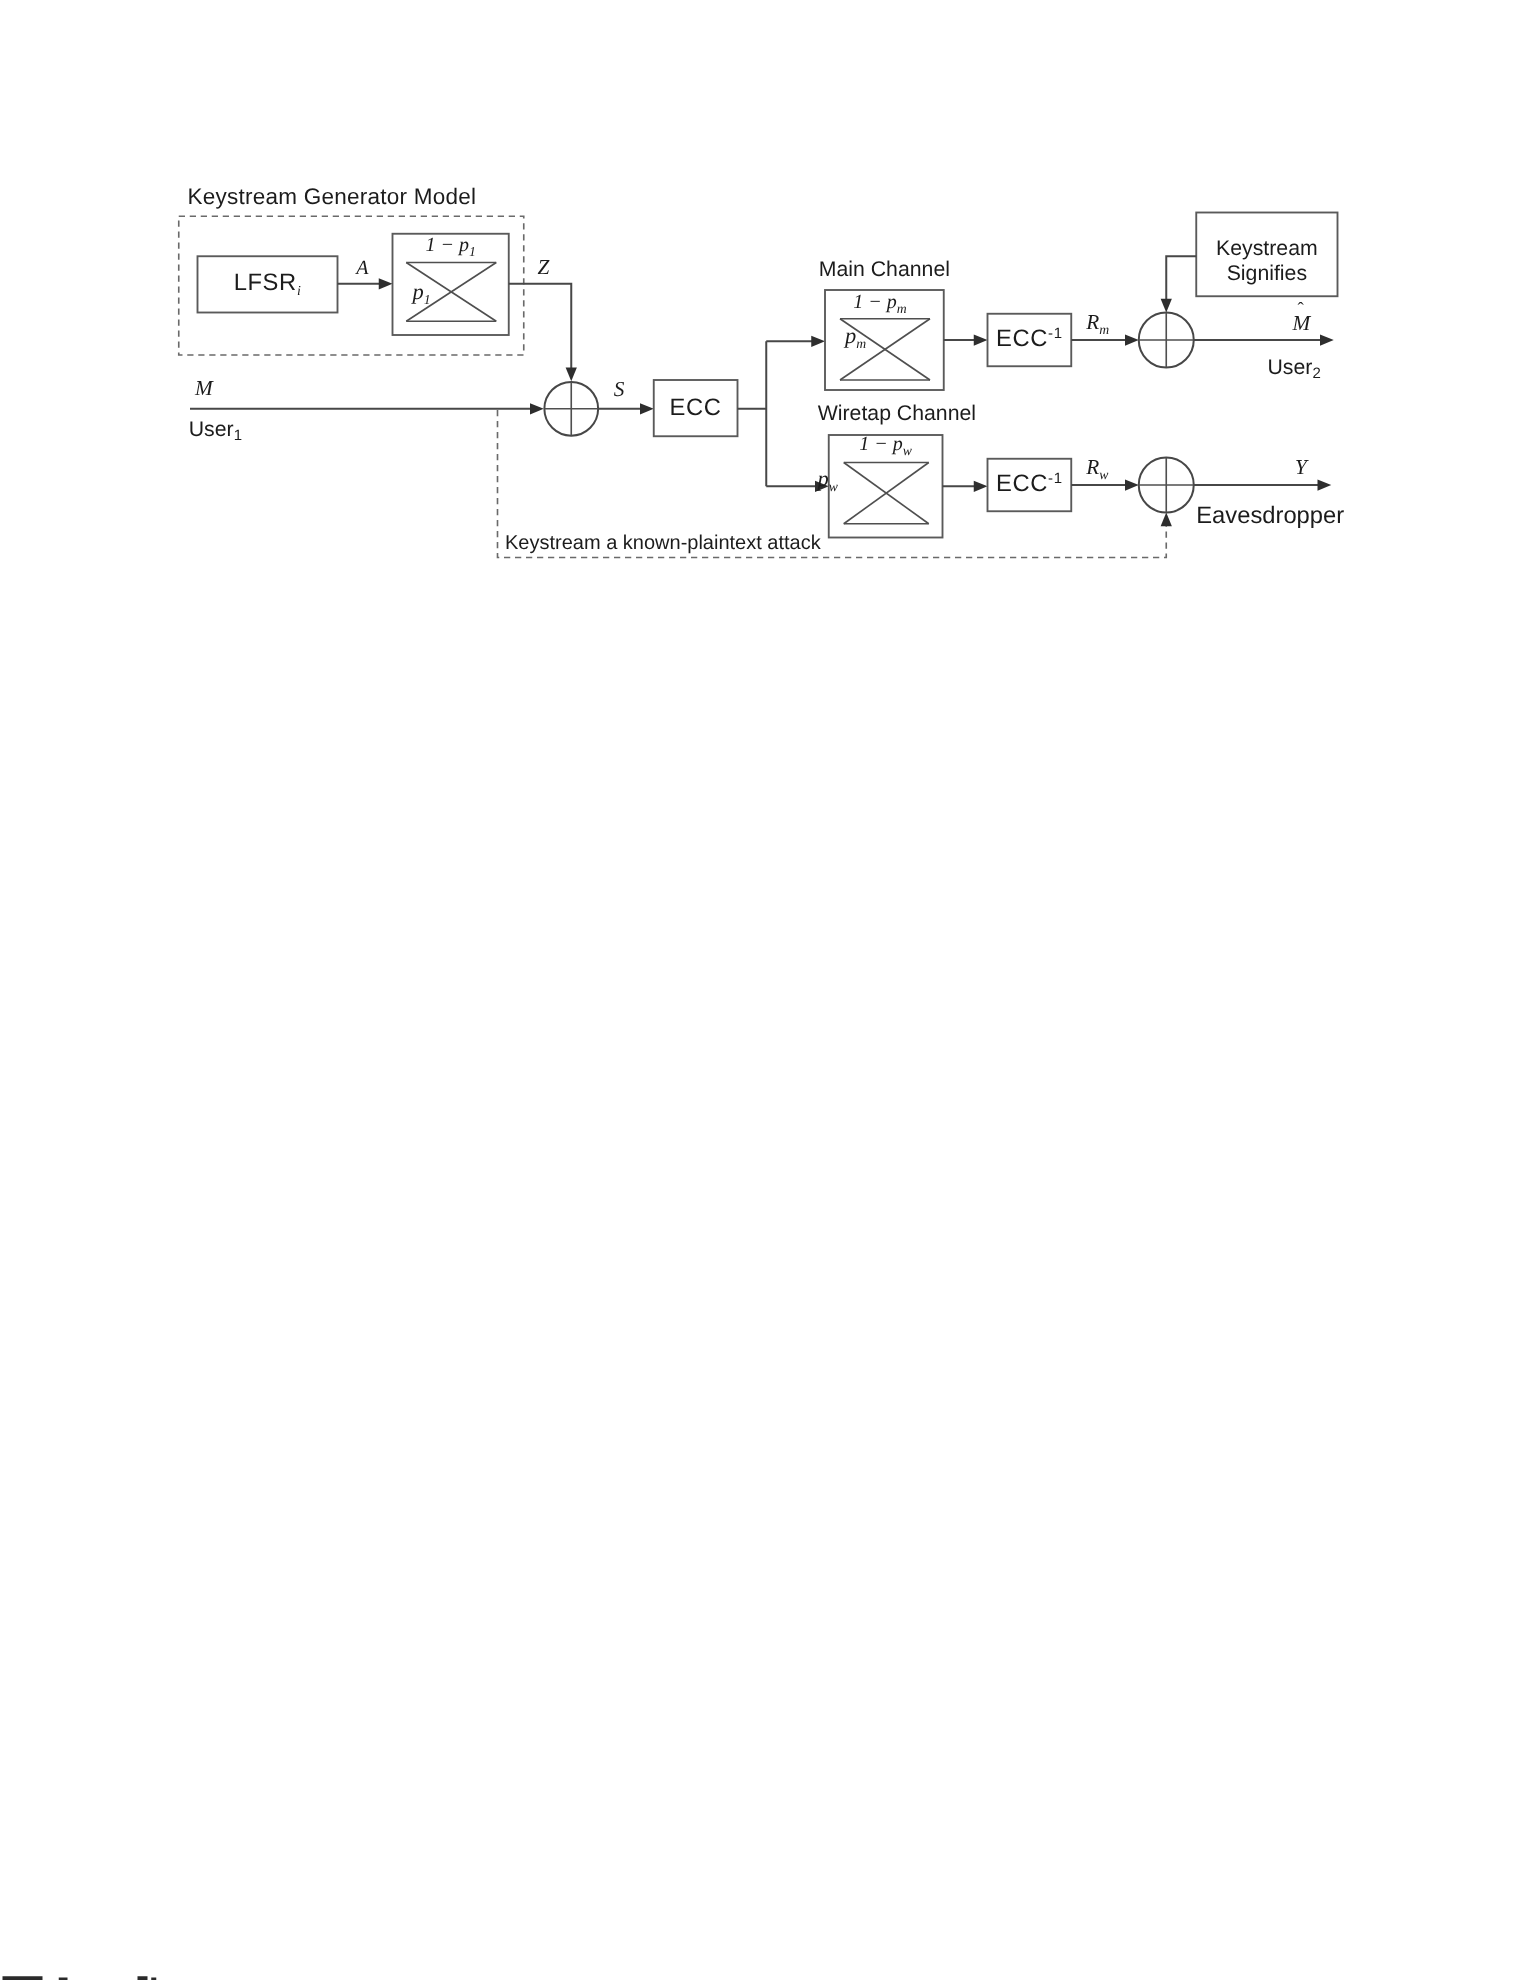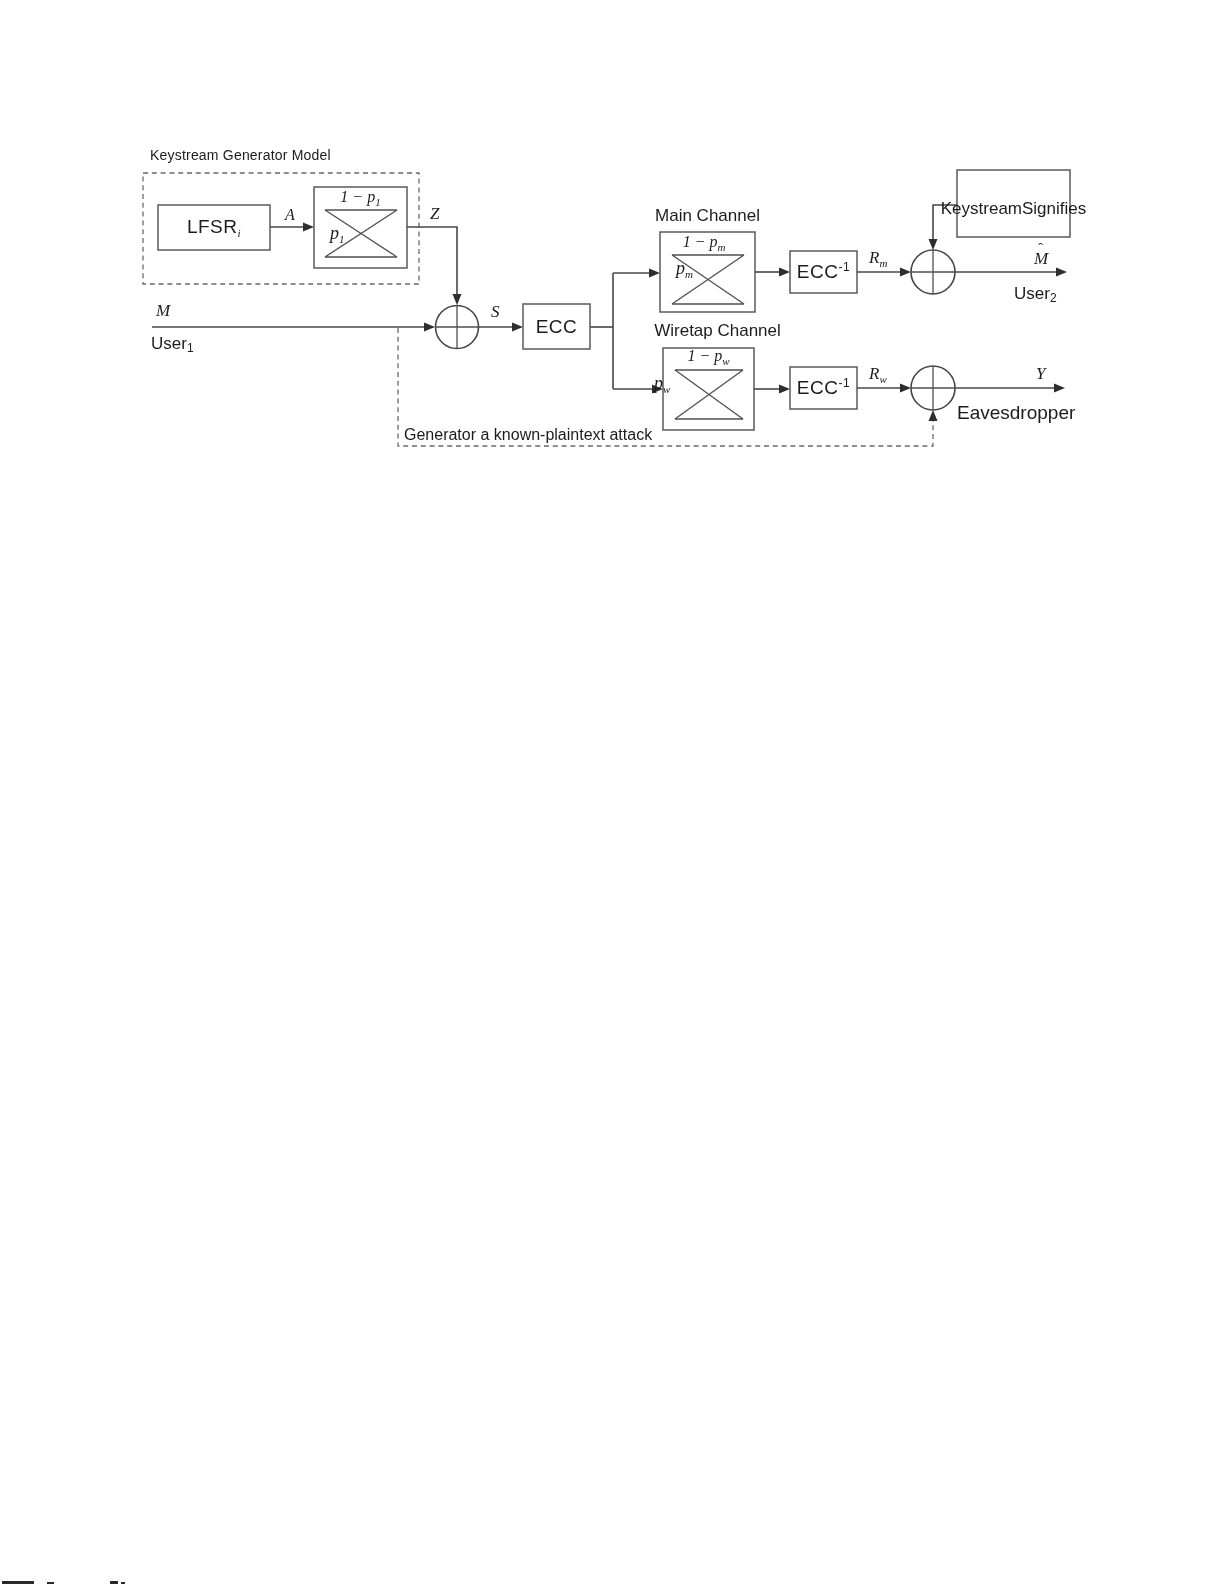--- a/index.html
+++ b/index.html
@@ -10,21 +10,21 @@
     color:#1c1c1c;
   }
   .lbl { position:absolute; white-space:nowrap; line-height:1.15; }
   .sans { font-family:"Liberation Sans", sans-serif; }
   .mi   { font-family:"Liberation Serif", serif; font-style:italic; }
   .msub { font-family:"Liberation Serif", serif; font-style:italic;
           font-size:11px; vertical-align:-4px; }
   .ssub { font-size:12px; vertical-align:-3px; }
   .msup { font-size:12px; position:relative; top:-7px; }
   .ctr  { display:flex; align-items:center; justify-content:center; text-align:center; }
-  .fig-title { font-size:14px; letter-spacing:0.2px; }
+  .fig-title { font-size:18px; letter-spacing:0.2px; }
   .chan-title { font-size:17px; }
   .box-label-lg { font-size:19px; letter-spacing:0.5px; }
   .mhat-wrap { position:relative; display:inline-block; }
   .mhat-wrap .hat { position:absolute; top:-9px; left:4px; font-size:15px; font-style:normal; }
   .note { font-size:16px; }
   .frag { position:absolute; background:#2a2a2a; }
   svg .ln { stroke:#474747; stroke-width:1.6; fill:none; }
   svg .thin { stroke:#4f4f4f; stroke-width:1.3; fill:none; }
   svg .bx { stroke:#5a5a5a; stroke-width:1.5; fill:none; }
   svg .dash { stroke:#6a6a6a; stroke-width:1.3; fill:none; stroke-dasharray:5 3.8; }
@@ -155,21 +155,21 @@
   </div>
 
   <div class="lbl ctr box-label-lg" style="left:790px; top:251px; width:67px; height:42px;">
     <span><span>ECC</span><span class="msup">-1</span></span>
   </div>
 
   <div class="lbl mi" style="left:869px; top:248px; font-size:17px;">
     <span>R</span><sub class="msub">m</sub>
   </div>
 
-  <div class="lbl ctr chan-title" style="left:957px; top:170px; width:113px; height:78px; flex-direction:row;">
+  <div class="lbl ctr chan-title" style="left:957px; top:170px; width:113px; height:78px; flex-direction:column;">
     <div>Keystream</div>
     <div>Signifies</div>
   </div>
 
   <div class="lbl mi" style="left:1034px; top:249px; font-size:17px;">
     <span class="mhat-wrap"><span class="hat">ˆ</span><span>M</span></span>
   </div>
 
   <div class="lbl sans" style="left:1014px; top:284px; font-size:17px;">
     <span>User</span><sub class="ssub">2</sub>
@@ -189,21 +189,21 @@
   </div>
 
   <div class="lbl mi" style="left:869px; top:364px; font-size:17px;">
     <span>R</span><sub class="msub">w</sub>
   </div>
 
   <div class="lbl mi" style="left:1036px; top:364px; font-size:17px;">Y</div>
 
   <div class="lbl sans" style="left:957px; top:402px; font-size:19px;">Eavesdropper</div>
 
-  <div class="lbl sans note" style="left:404px; top:426px;">Generator a known-plaintext attack</div>
+  <div class="lbl sans note" style="left:404px; top:426px;">Keystream a known-plaintext attack</div>
 
   <div>
     <div class="frag" style="left:2px;   top:1581px; width:32px; height:3px;"></div>
     <div class="frag" style="left:47px;  top:1582px; width:7px;  height:2px;"></div>
     <div class="frag" style="left:110px; top:1581px; width:8px;  height:3px;"></div>
     <div class="frag" style="left:121px; top:1582px; width:4px;  height:2px;"></div>
   </div>
 
 </div>
 

